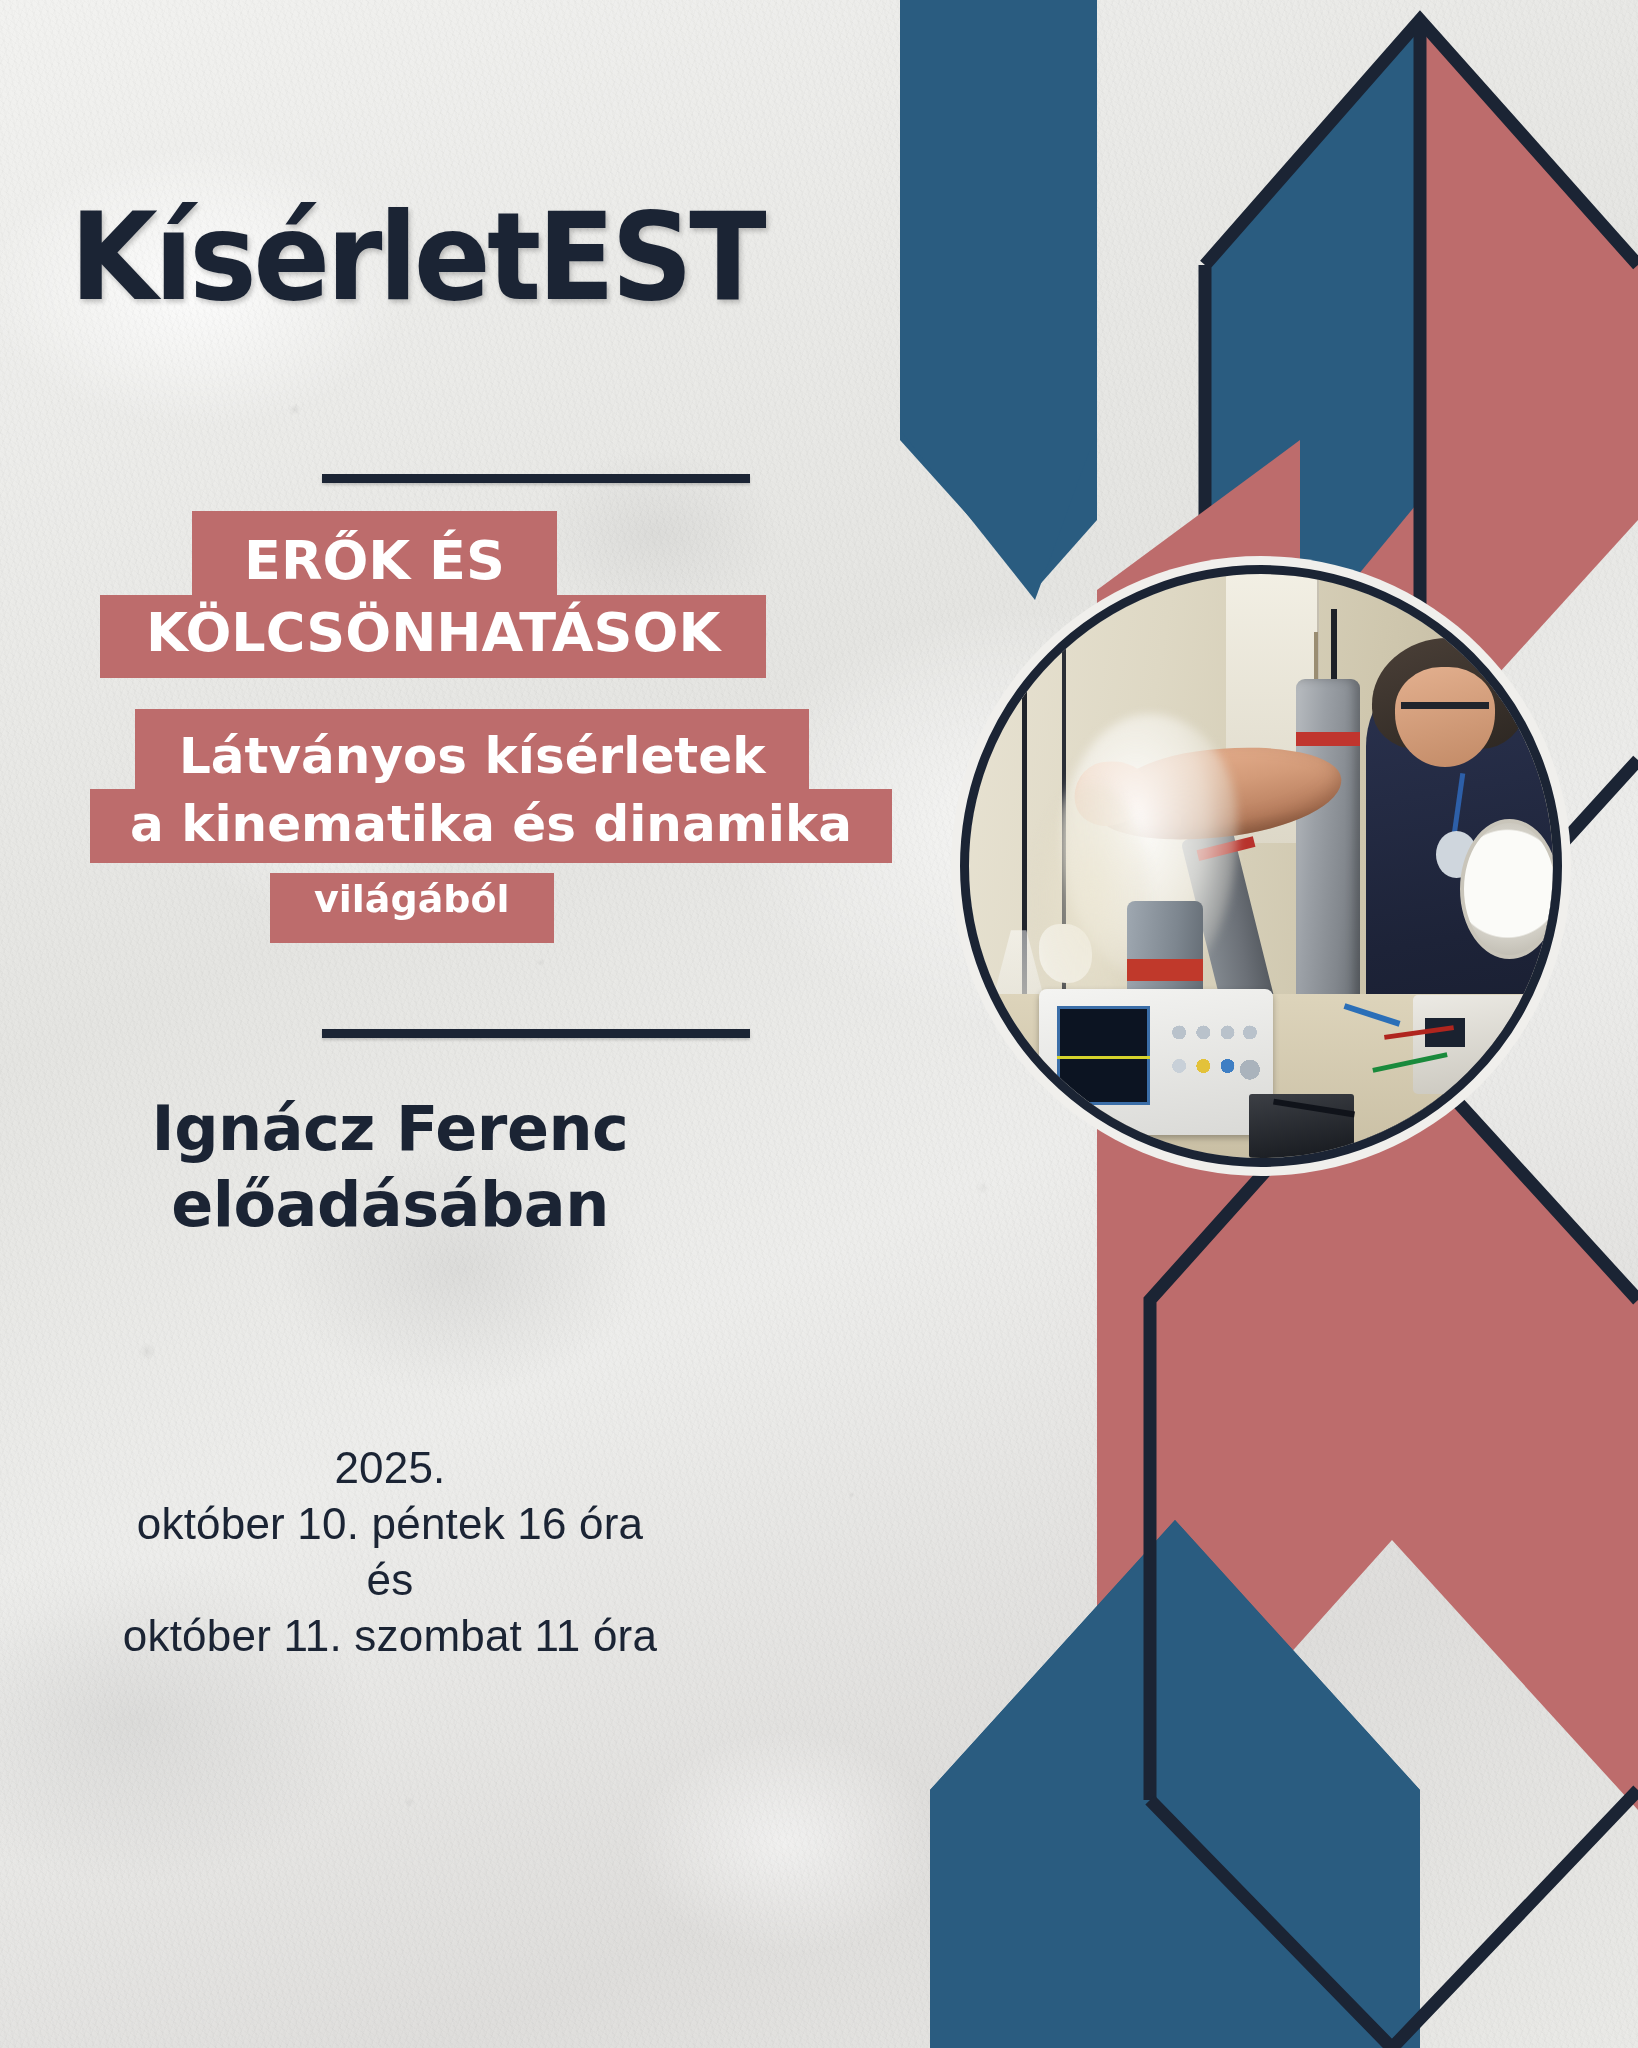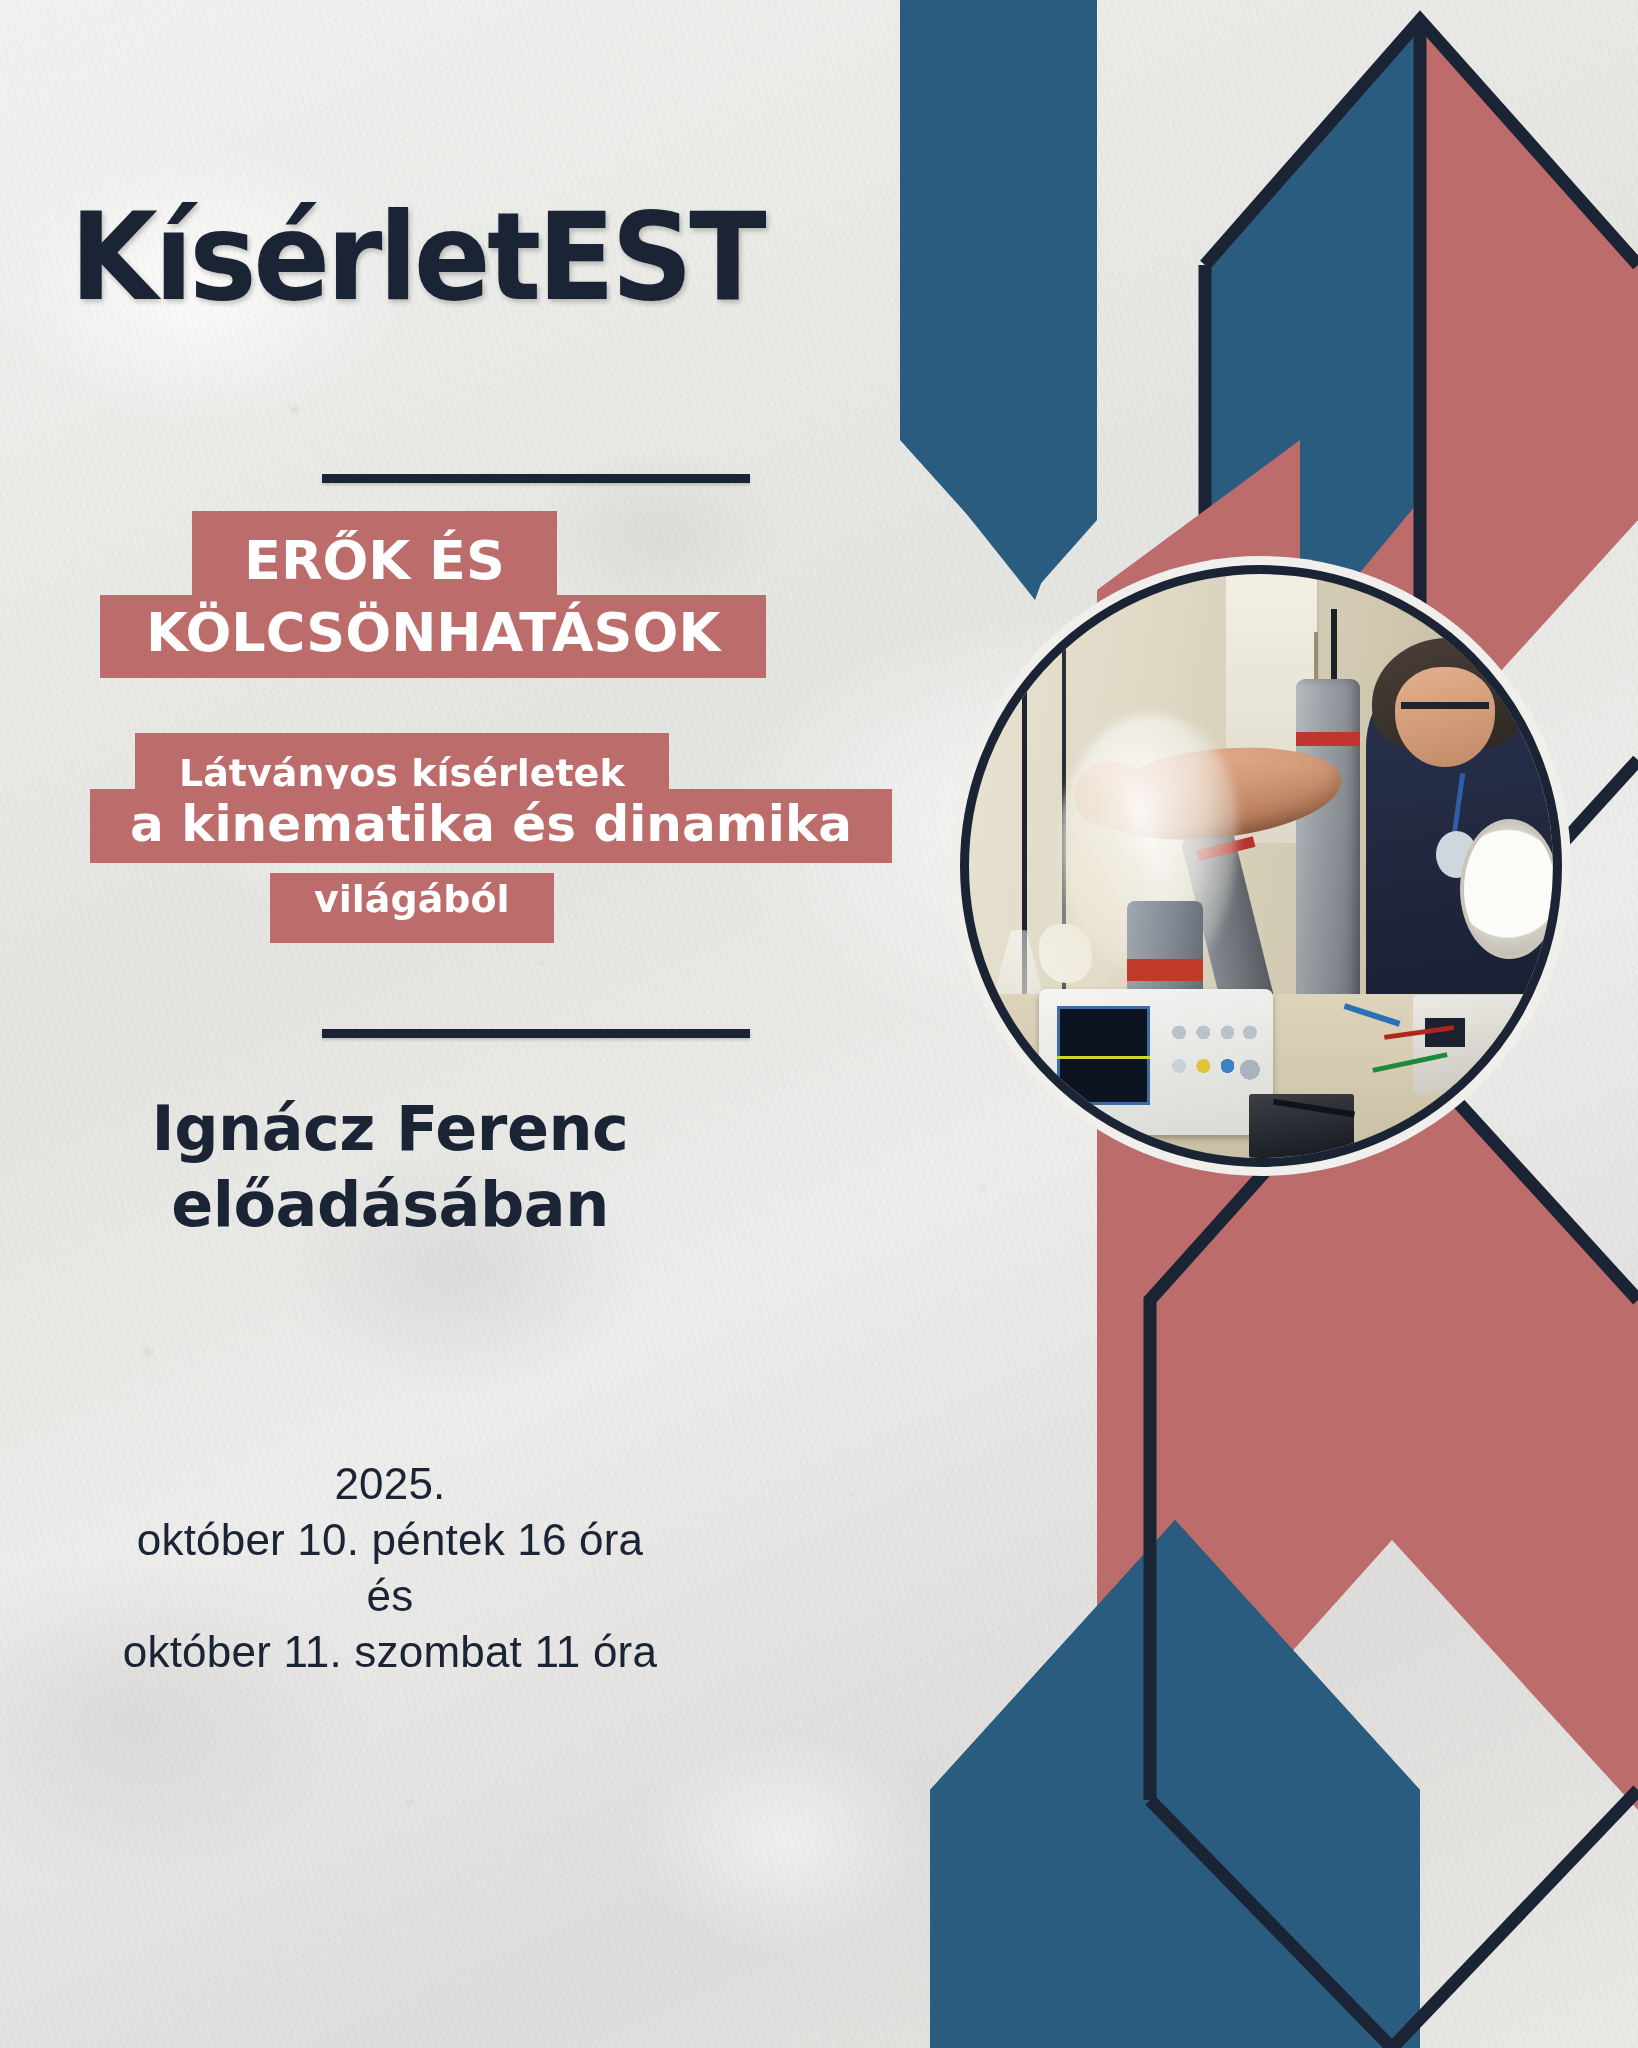--- a/index.html
+++ b/index.html
@@ -85,21 +85,21 @@
     color:#ffffff;
     font-family:"DejaVu Sans", sans-serif;
     font-weight:700;
     text-align:center;
     width:max-content;
     white-space:nowrap;
   }
 
   .b1 { position:absolute; top:511px; left:192px; padding:18px 52px 10px 52px; font-size:54px; }
   .b2 { position:absolute; top:595px; left:100px; padding:6px 46px 14px 46px; font-size:54px; }
-  .b3 { position:absolute; top:709px; left:135px; padding:18px 44px 8px 44px; font-size:38px;margin-top:24px; }
+  .b3 { position:absolute; top:709px; left:135px; padding:18px 44px 8px 44px; font-size:50px; }
   .b4 { position:absolute; top:789px; left:90px;  padding:6px 40px 10px 40px; font-size:50px; }
   .b5 { position:absolute; top:873px; left:270px; padding:4px 44px 22px 44px; font-size:38px; }
 
   
   .speaker {
     position:absolute; left:0; top:1091px; width:780px;
     text-align:center;
     font-family:"DejaVu Sans", sans-serif;
     font-weight:700;
     font-size:62px;
@@ -112,21 +112,21 @@
   .infoblock {
     position:absolute; left:0; width:780px;
     text-align:center;
     font-family:"Liberation Sans", sans-serif;
     font-weight:400;
     font-size:44px;
     line-height:1.27;
     color:#1b2434;
     letter-spacing:.2px;
   }
-  .dates { top:1440px;margin-top:16px; }
+  .dates { top:1440px; }
   .venue { top:1745px; }
 
   
   .photo-ring {
     position:absolute;
     left:951px; top:556px;
     width:620px; height:620px;
     border-radius:50%;
     background:#f0efec;
     box-shadow:0 0 0 0 rgba(0,0,0,0);

